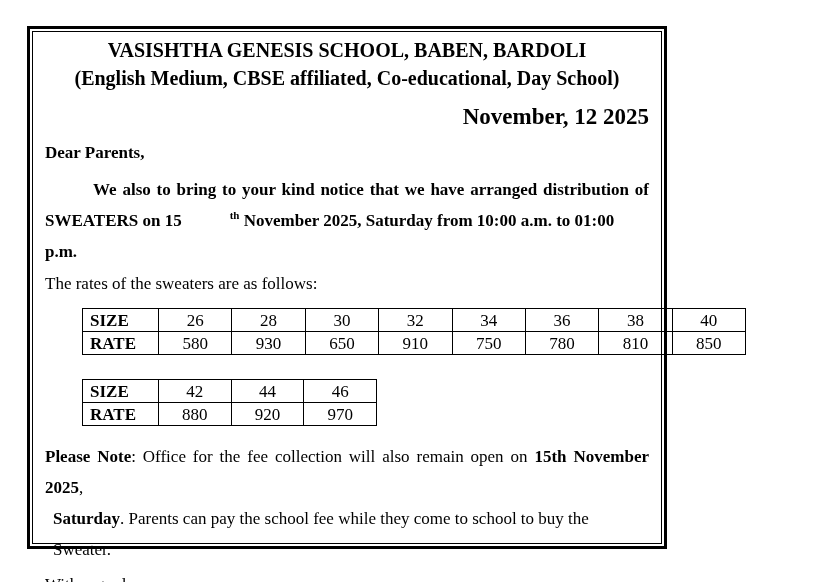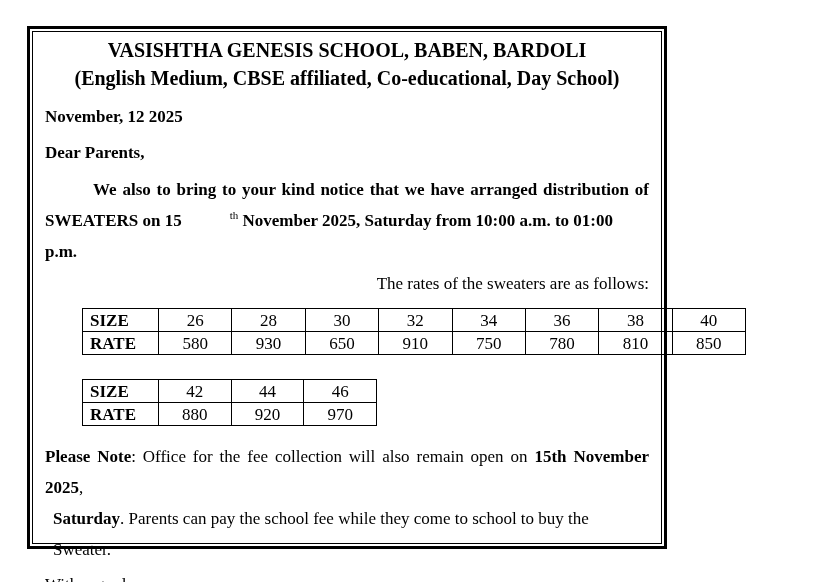--- a/index.html
+++ b/index.html
@@ -41,23 +41,23 @@
     font-size: 20px;
     line-height: 28px;
   }
   .subtitle {
     text-align: center;
     font-weight: bold;
     font-size: 20px;
     line-height: 28px;
   }
   .date-line {
-    text-align: left;
-    font-weight: bold;
-    font-size: 17px;
+    text-align: right;
+    font-weight: bold;
+    font-size: 23px;
     line-height: 22px;
     margin-top: 14px;
   }
   .salutation {
     font-weight: bold;
     font-size: 17px;
     line-height: 22px;
     margin-top: 14px;
   }
   .intro {
@@ -69,30 +69,29 @@
   .intro .line1 {
     text-indent: 48px;
     text-align: justify;
     text-align-last: justify;
   }
   .intro .line2 {
     text-align: left;
   }
   sup.sup {
     font-size: 11px;
-    font-weight: normal;
+    font-weight: bold;
     vertical-align: super;
     line-height: 0;
     padding-left: 48px;
   }
   .rates-intro {
     margin-top: 6px;
     font-size: 17px;
     line-height: 22px;
-    text-align: right;
   }
   table.rates-table {
     border-collapse: collapse;
     table-layout: fixed;
     margin-left: 37px;
     font-size: 17px;
   }
   table.rates-table.t1 { margin-top: 13px; width: 664px; }
   table.rates-table.t2 { margin-top: 24px; width: 295px; }
   table.rates-table td {

